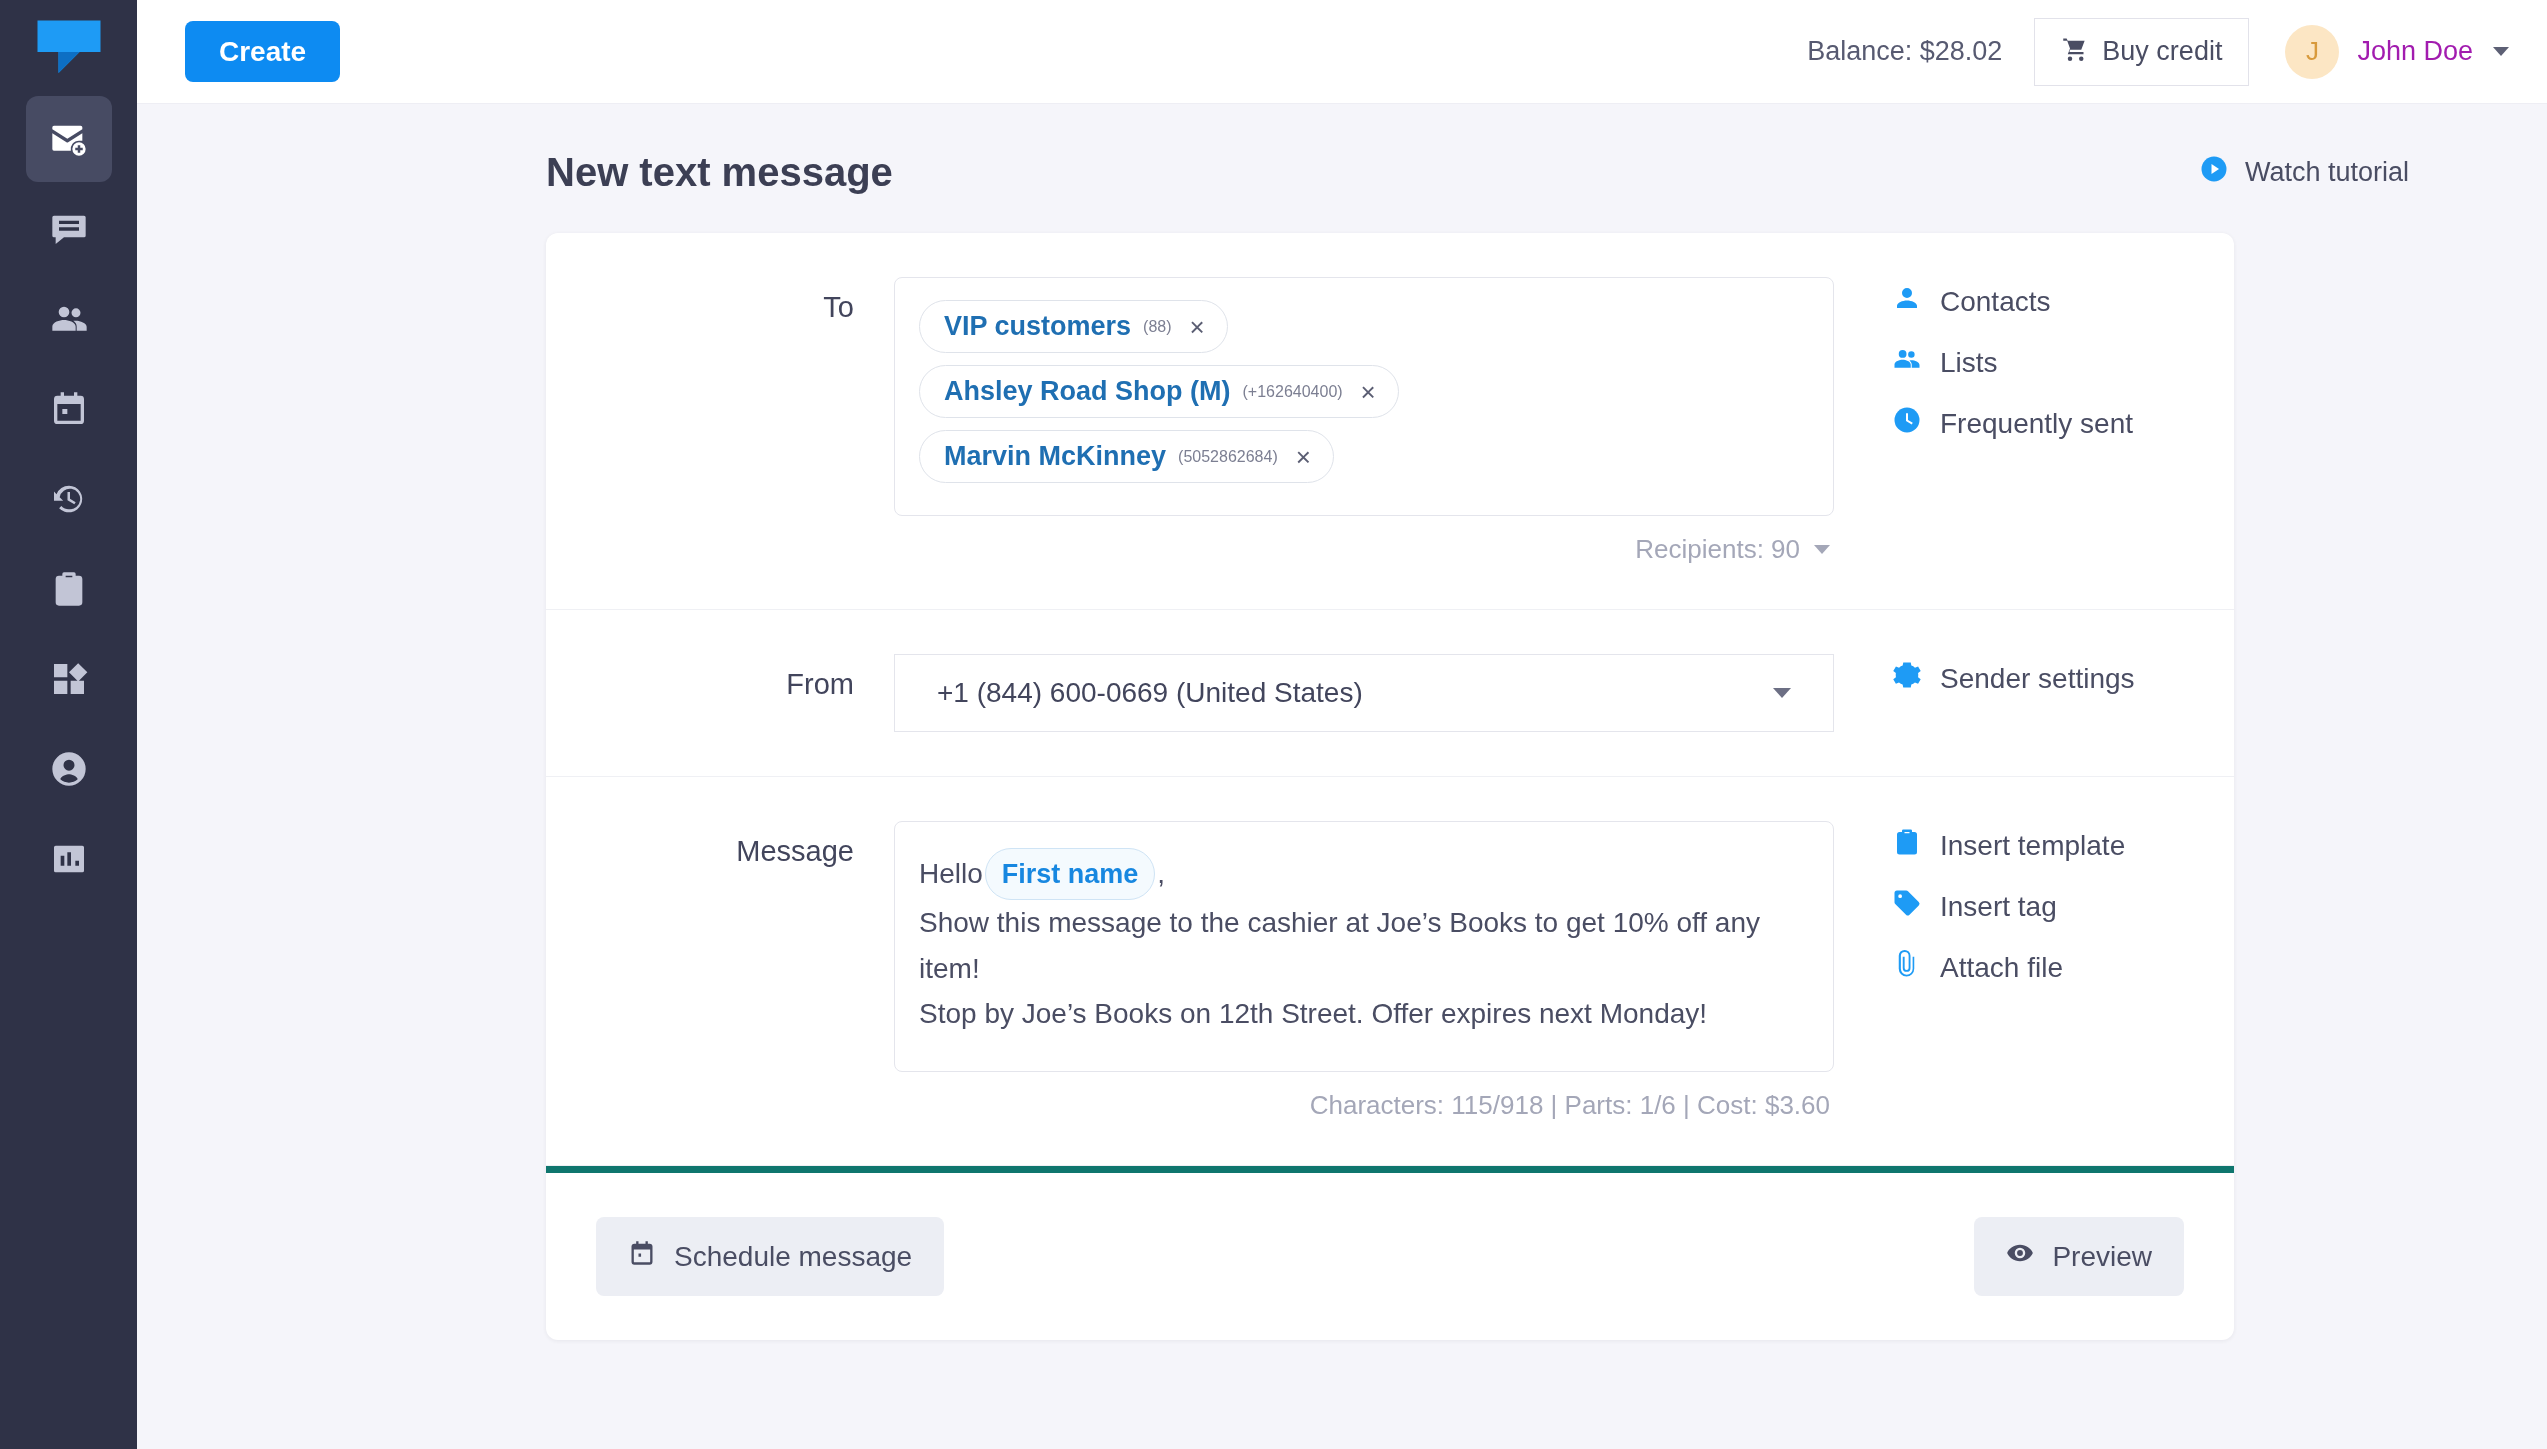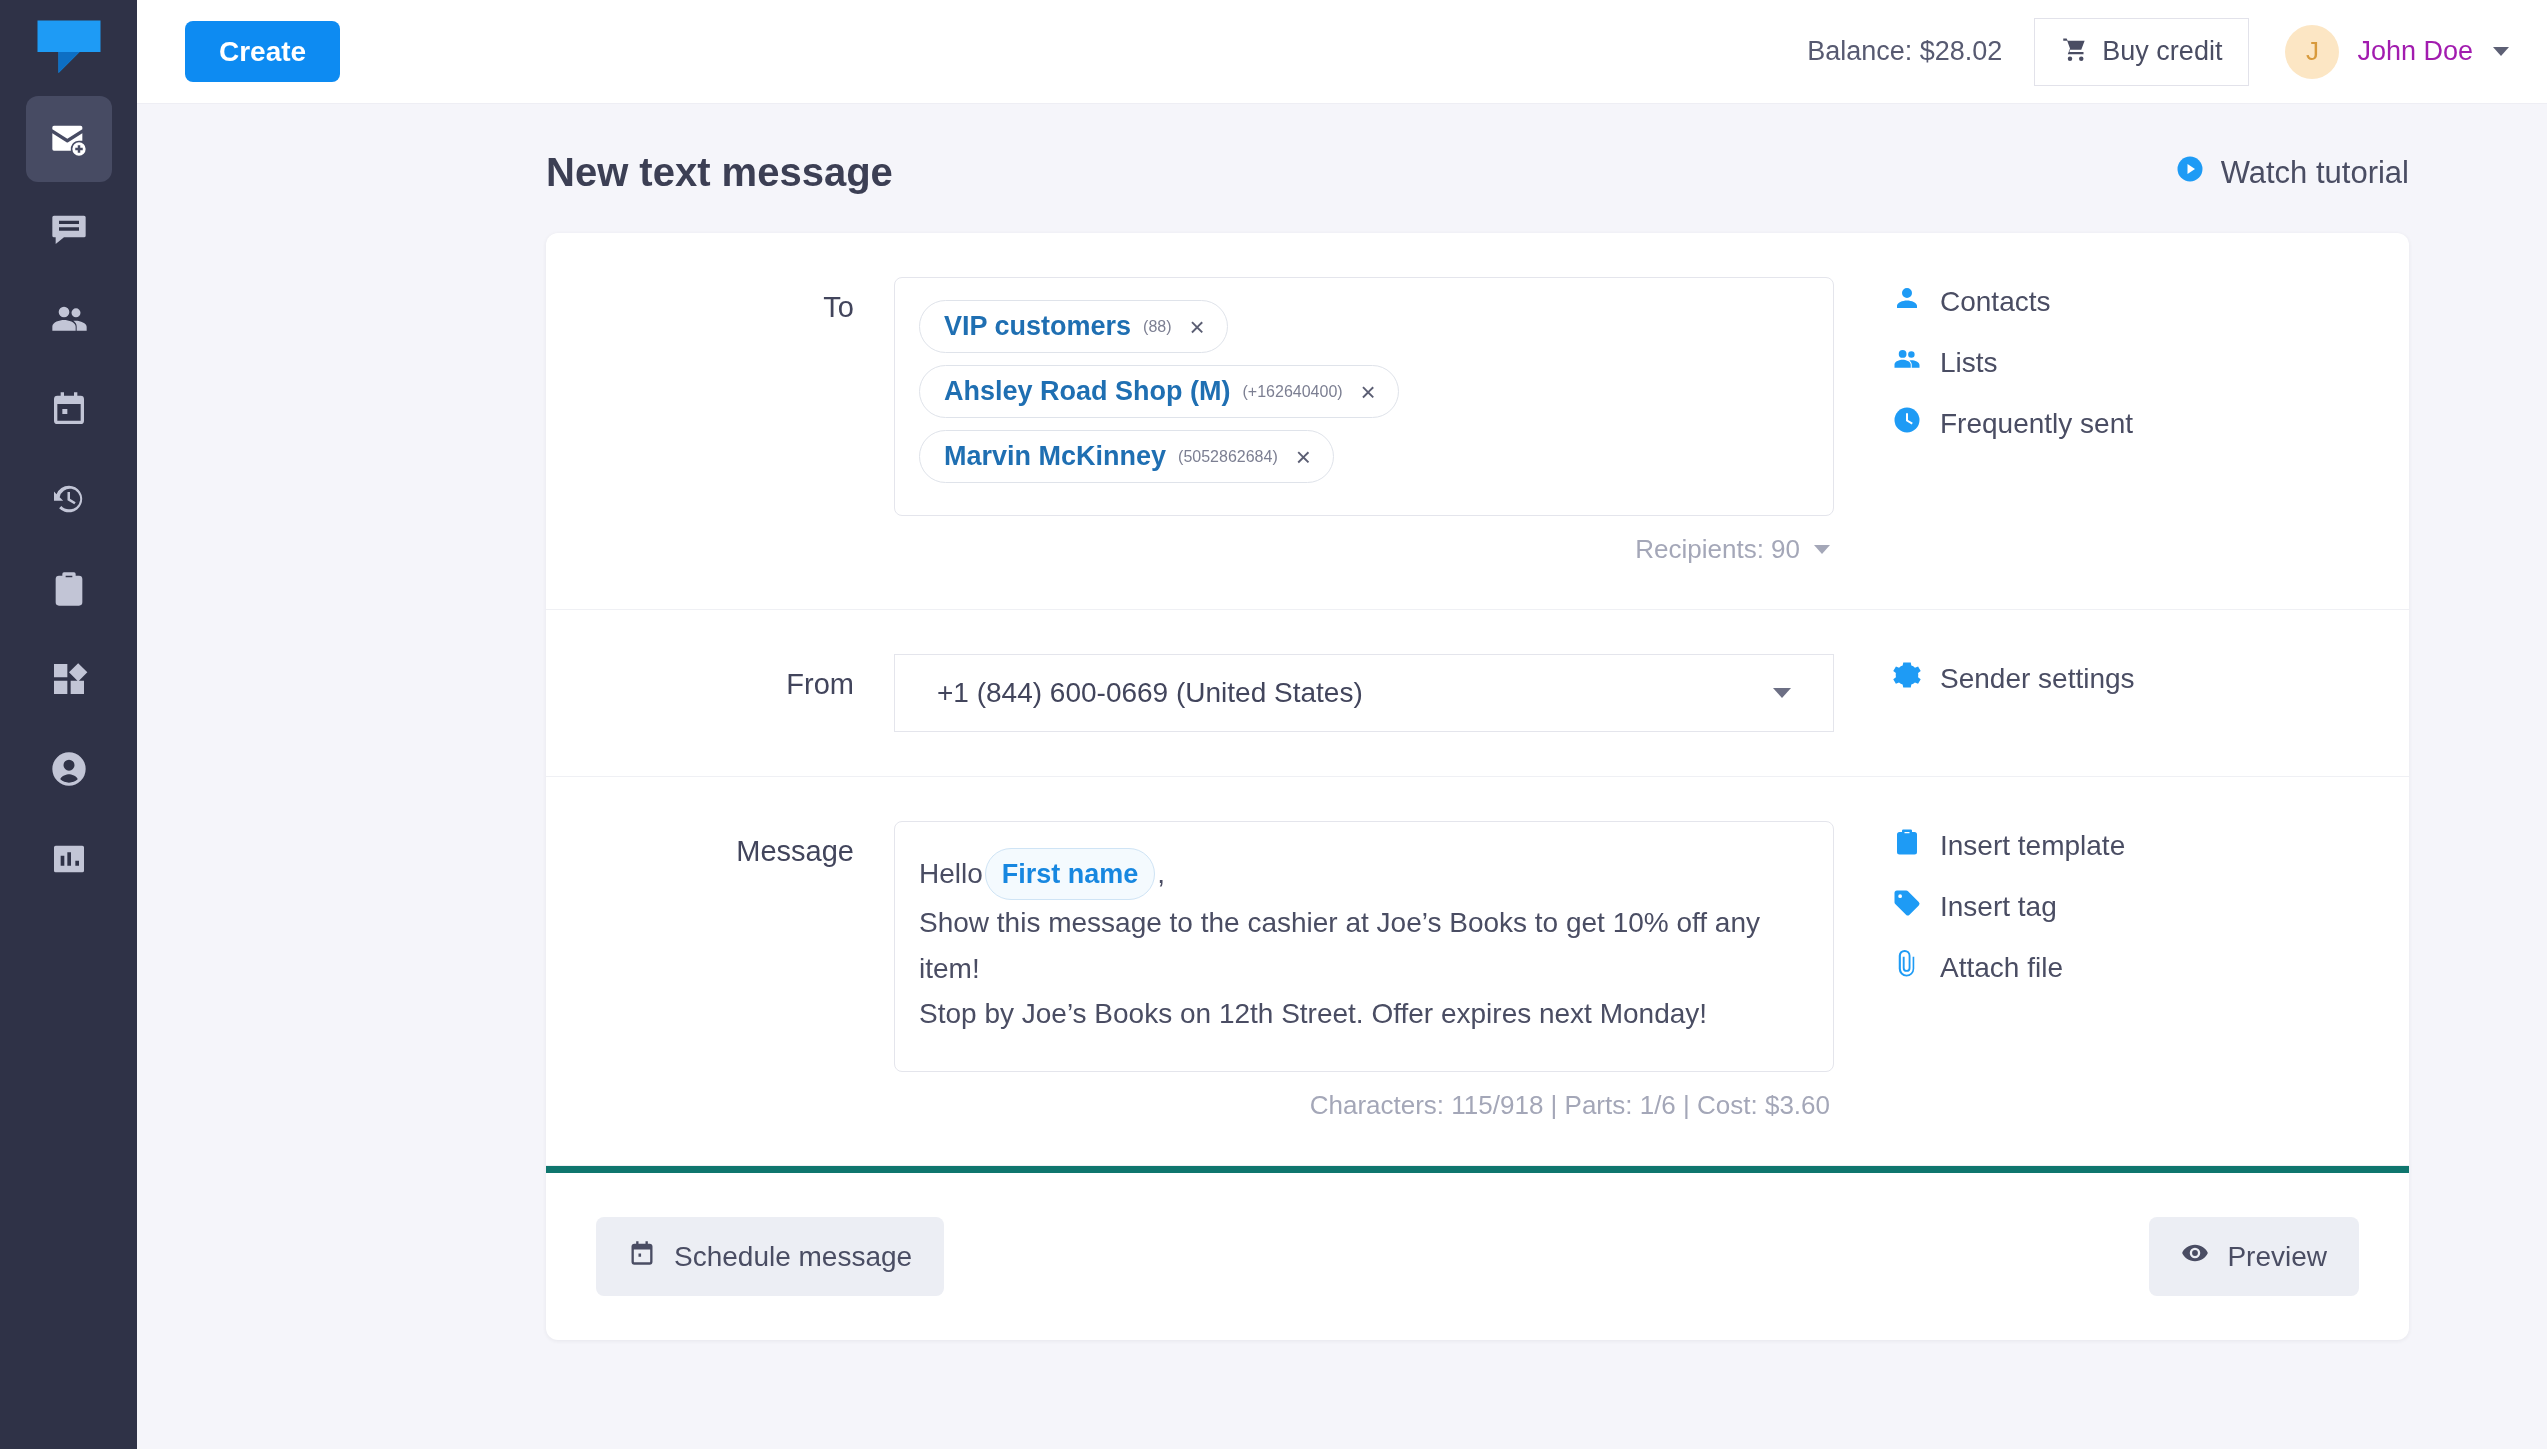--- a/index.html
+++ b/index.html
@@ -86,27 +86,27 @@
 
   .page-head {
     width: 1863px; margin-left: 409px;
     display: flex; align-items: center;
     margin-bottom: 38px;
   }
   .page-title { font-size: 40px; font-weight: 700; color: #3c3f54; }
   .ph-spacer { flex: 1; }
   .watch {
     display: flex; align-items: center; gap: 16px;
-    font-size: 31px; color: #4a4d63; cursor: pointer;
+    font-size: 27px; color: #4a4d63; cursor: pointer;
     white-space: nowrap;
   }
   .watch svg { width: 30px; height: 30px; }
 
   .card {
-    width: 1863px; margin-left: 409px;
+    width: 1688px; margin-left: 409px;
     background: #fff; border-radius: 12px;
     box-shadow: 0 1px 4px rgba(40,42,60,.07);
   }
   .row {
     display: flex; padding: 44px 50px 44px 0;
     border-bottom: 1px solid #eff0f4;
   }
   .row:last-of-type { border-bottom: none; }
   .row-label {
     width: 348px; flex: 0 0 348px;

